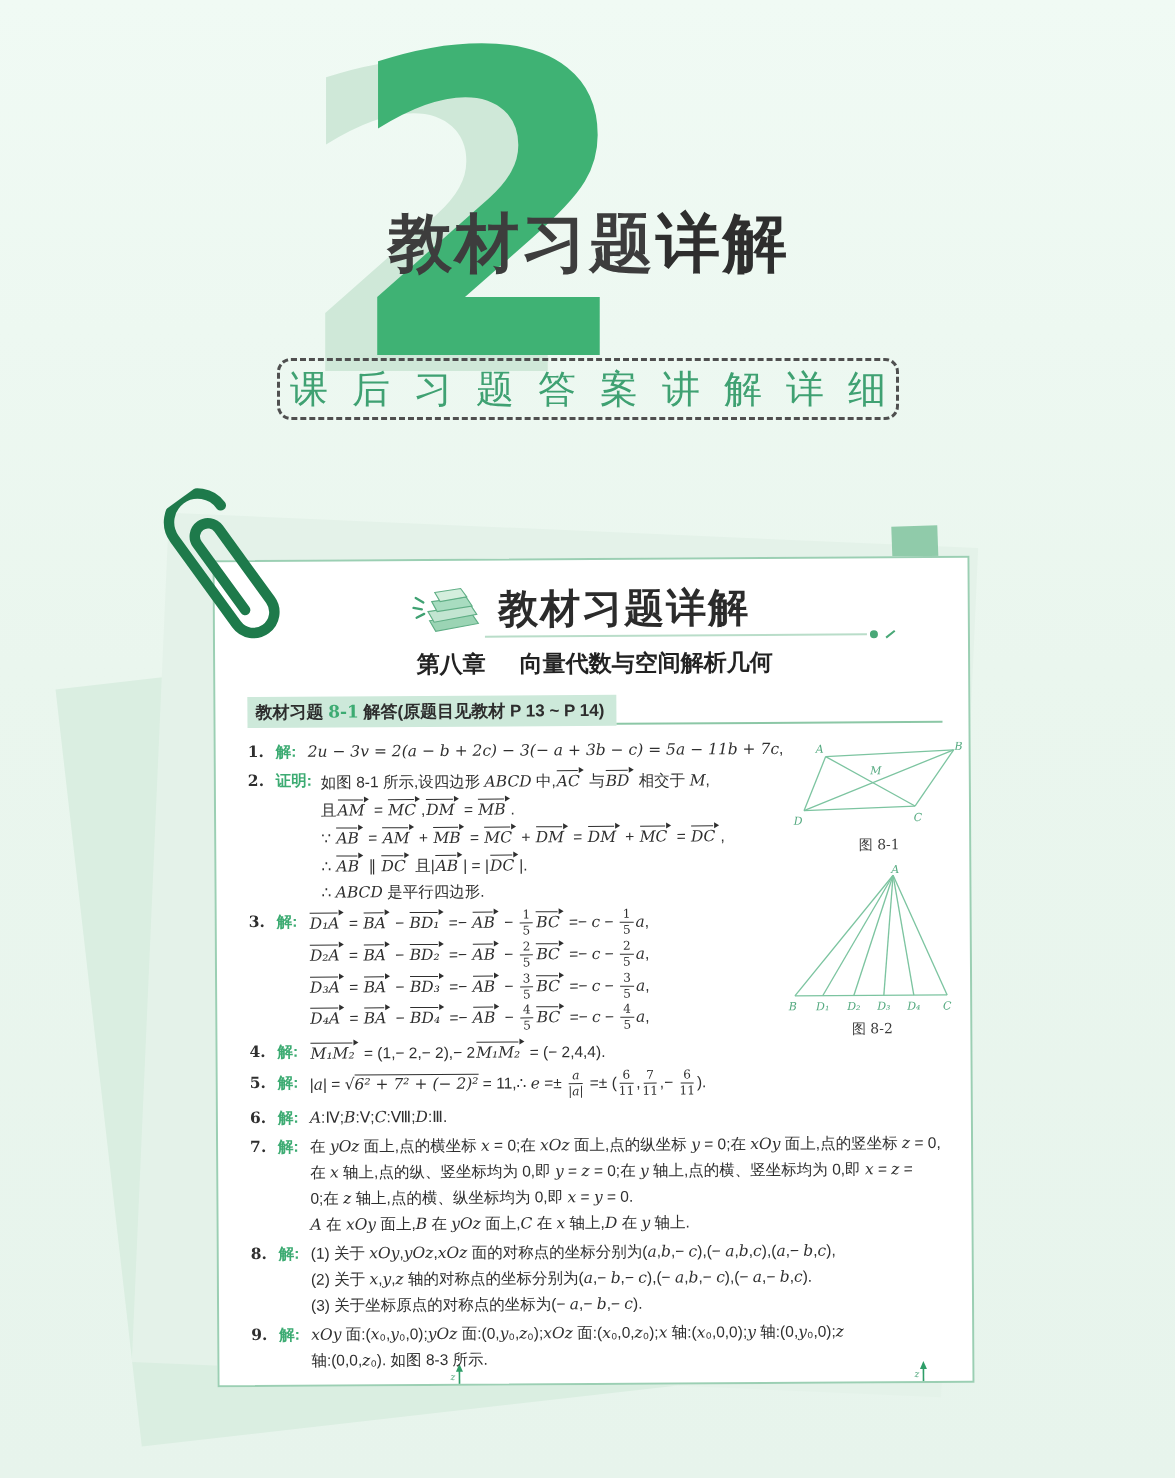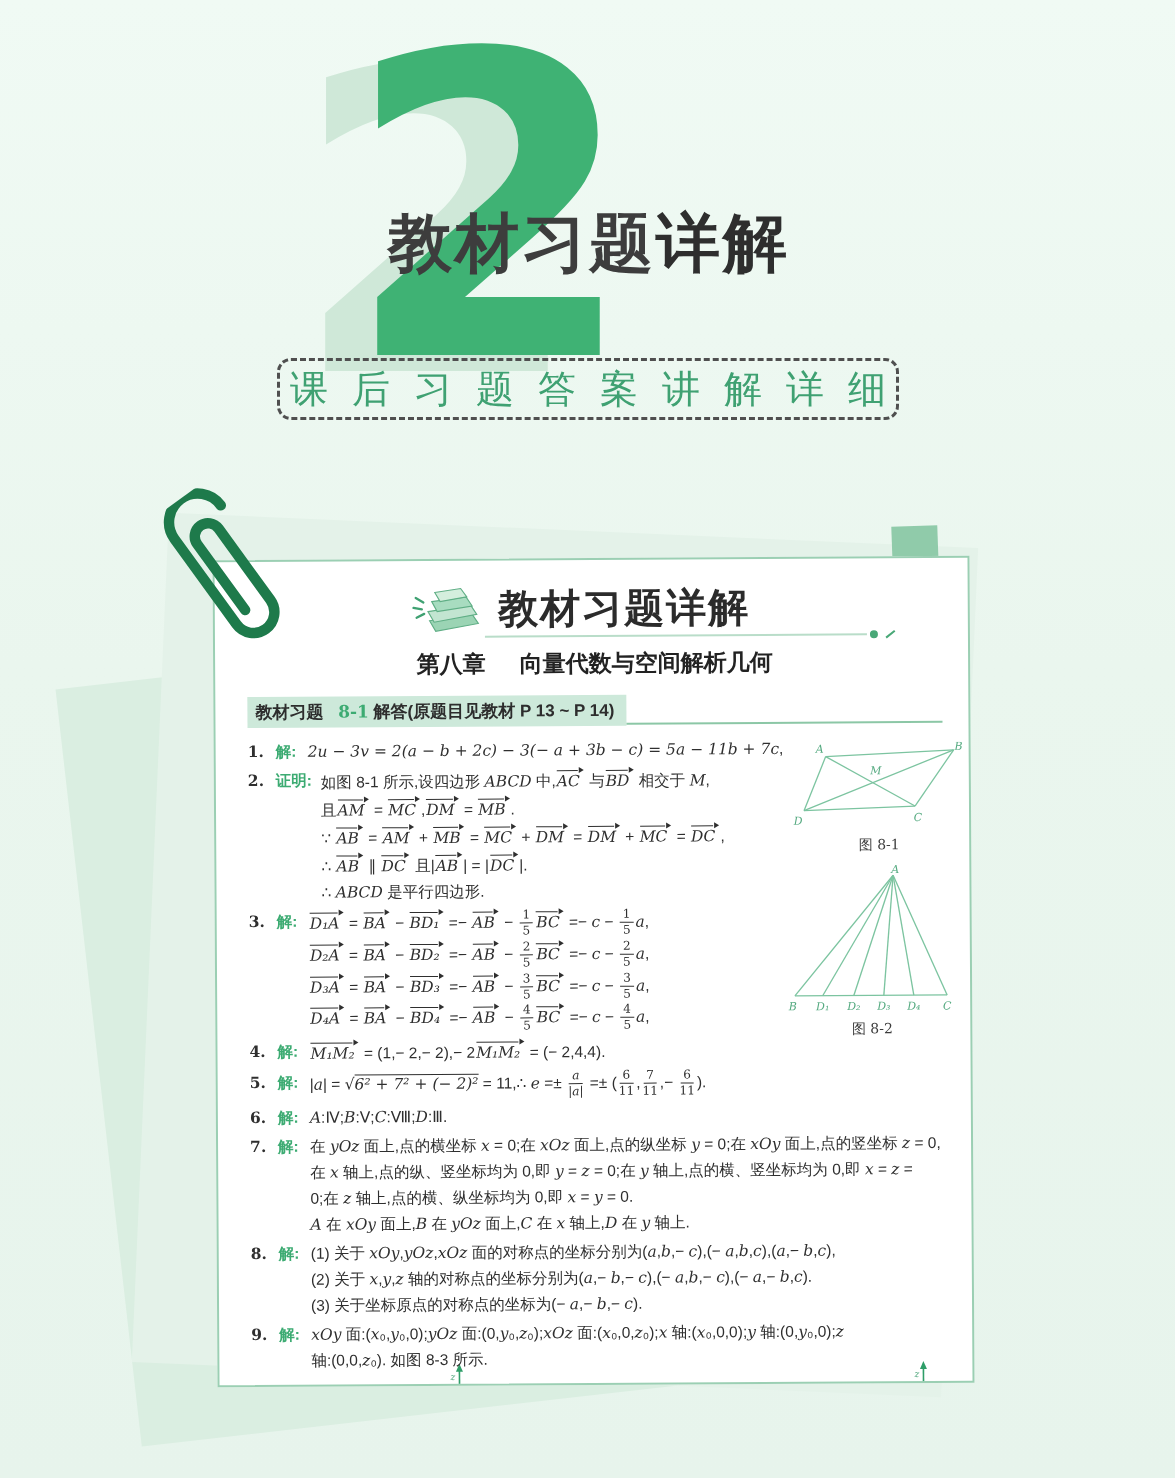--- a/index.html
+++ b/index.html
@@ -47,21 +47,21 @@
   .page-head .ptitle{font-size:40px; font-weight:900; color:#2b2b2b; letter-spacing:2px;}
   .hrule{display:flex; align-items:center; margin:-10px 46px 8px 238px;}
   .hrule .ln{flex:1; height:2px; background:#b9ddc9;}
   .hrule .dot{width:8px; height:8px; border-radius:50%; background:#49a877; margin-left:3px;}
   .hrule .tick{width:11px; height:2px; background:#49a877; transform:rotate(-38deg); margin-left:7px;}
   .chapter{text-align:center; margin-top:4px; font-size:23px; font-weight:800; color:#222;}
   .chapter .gap{display:inline-block; width:34px;}
   .secrow{display:flex; align-items:flex-end; margin-top:16px;}
   .secbar{background:var(--c-secbg); padding:4px 12px 4px 8px; font-size:17px;
         font-weight:800; color:#2d2d2d; white-space:nowrap;}
-  .secbar .secnum{color:var(--c-tag); font-weight:700; font-family:"DejaVu Serif", serif;margin-left:10px;}
+  .secbar .secnum{color:var(--c-tag); font-weight:700; font-family:"DejaVu Serif", serif;}
   .secrule{flex:1; height:2px; background:#8cc7a6; margin-bottom:1px;}
   
   .items{margin-top:10px; font-size:15.5px; color:var(--c-ink); position:relative; z-index:2;}
   .item{position:relative; margin-bottom:3px;}
   .inum{position:absolute; left:0; top:2px; font-weight:bold; font-family:"DejaVu Serif", serif; line-height:24px;}
   .itag{position:absolute; left:28px; top:2px; color:var(--c-tag); font-weight:bold; line-height:24px;}
   .iline{line-height:24px; padding-top:2px; white-space:nowrap;}
   .mvar{font-family:"DejaVu Serif", serif; font-style:italic;}
   .vec{font-family:"DejaVu Serif", serif; font-style:italic; position:relative;
        display:inline-block; padding:6px 5px 0 1px; line-height:1.05;}

